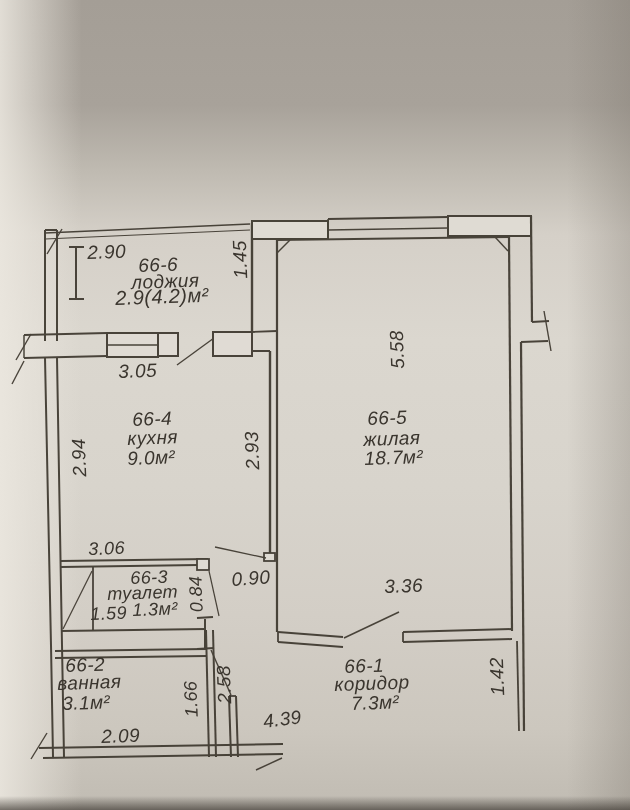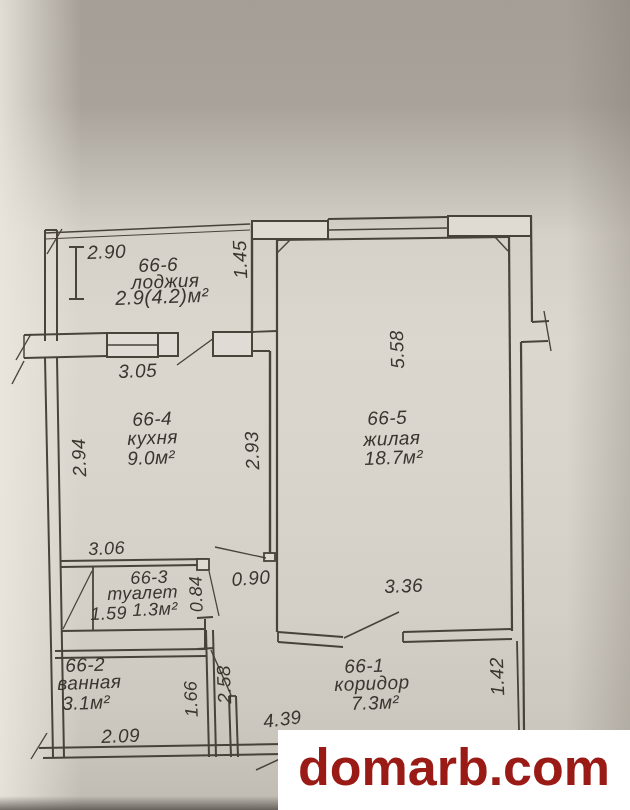--- a/index.html
+++ b/index.html
@@ -182,16 +182,13 @@
   <div class="dim-v" style="left:49px;top:448px">2.94</div>
   <div class="dim-v" style="left:222px;top:441px">2.93</div>
   <div class="dim-v" style="left:367px;top:340px">5.58</div>
   <div class="dim-v" style="left:166px;top:585px;font-size:18px">0.84</div>
   <div class="dim-v" style="left:161px;top:690px;font-size:18px">1.66</div>
   <div class="dim-v" style="left:194px;top:675px">2.58</div>
   <div class="dim-v" style="left:467px;top:667px">1.42</div>
 
   <div class="bottom-shade"></div>
 
-  <div class="watermark">
-    <span>domarb.com</span>
-  </div>
 </div>
 
 </body></html>

